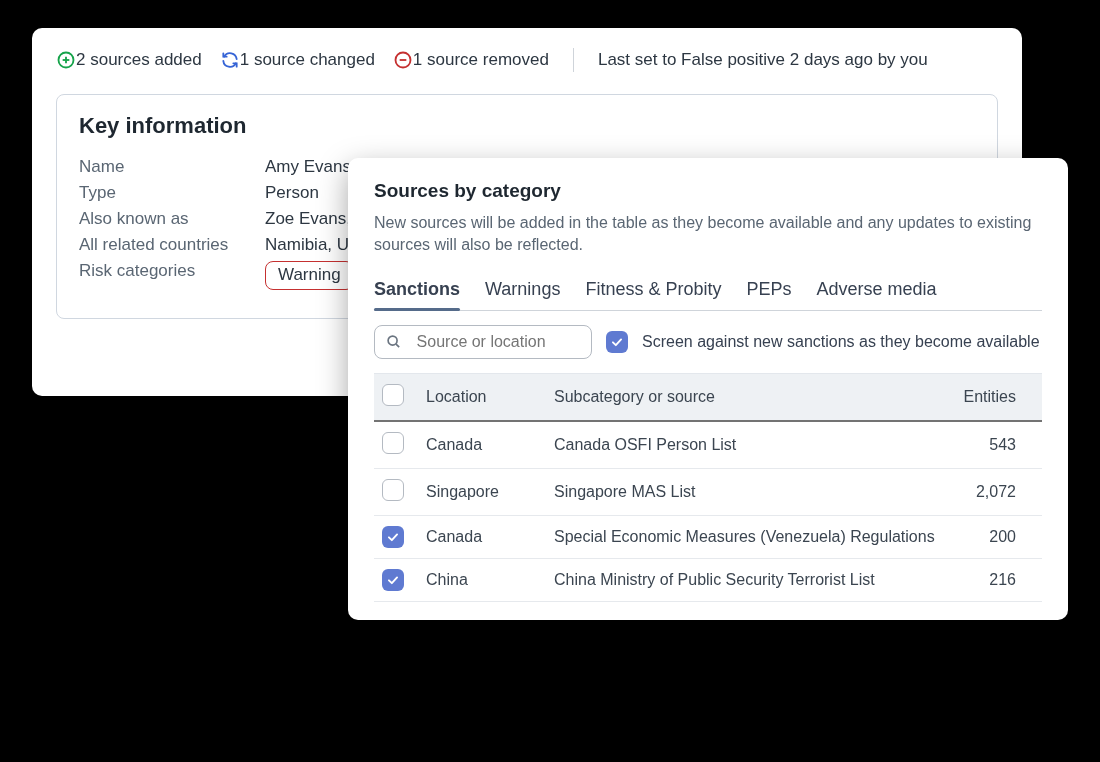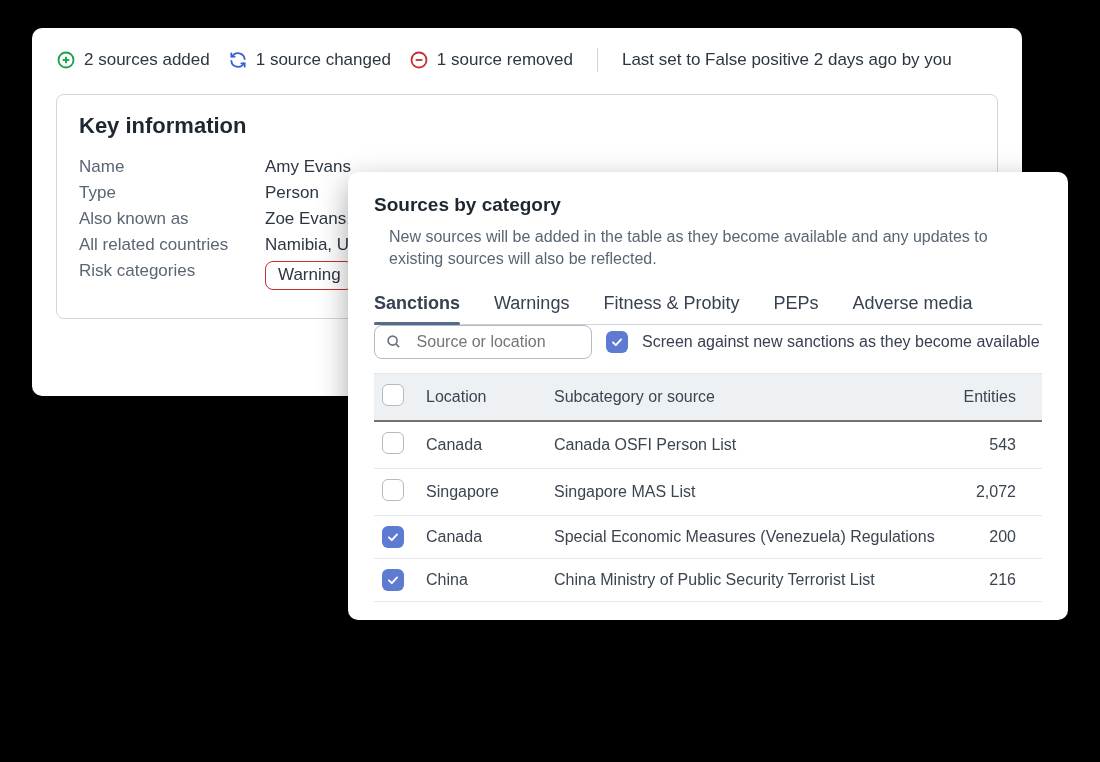--- a/index.html
+++ b/index.html
@@ -35,21 +35,21 @@
     box-shadow:0 6px 18px rgba(0,0,0,.25);
     padding:20px 24px 24px 24px;
     box-sizing:border-box;
   }
   .status-row{
     display:flex; align-items:center;
     gap:18px;
     font-size:17px;
     color:var(--ink);
   }
-  .status-row .item{display:flex;align-items:center;gap:8px;white-space:nowrap;}
+  .status-row .item{display:flex;align-items:center;white-space:nowrap;}
   .divider-v{width:1px;height:24px;background:var(--border);margin:0 6px;}
   .status-text{color:var(--ink);}
   .icon{display:inline-flex;align-items:center;justify-content:center;width:20px;height:20px;}
 
   .key-box{
     margin-top:22px;
     border:1px solid var(--panel-border);
     border-radius:8px;
     padding:18px 22px 22px 22px;
   }
@@ -67,44 +67,45 @@
     border:1.5px solid var(--pill);
     color:#2d3742;
     border-radius:8px;
     padding:3px 12px 4px 12px;
     font-size:17px;
   }
 
   
   .card-sources{
     position:absolute;
-    left:348px; top:172px;
+    left:348px; top:158px;
     width:720px;
     background:var(--bg);
     border-radius:10px;
     box-shadow:0 10px 30px rgba(0,0,0,.35);
     padding:22px 26px 18px 26px;
     box-sizing:border-box;
   }
   .card-sources h3{
     margin:0 0 10px 0;
     font-size:19px;
     font-weight:600;
     color:#1e2730;
   }
   .card-sources p.desc{
-    margin:0 0 16px 15px;
+    margin:0 0 16px 0;
     font-size:16px;
     color:var(--muted);
     line-height:1.4;
   }
 
   .tabs{
-    display:flex; gap:34px;
+    display:flex; gap:25px;
     border-bottom:1px solid var(--border);
+    margin-bottom:14px;
     font-size:18px;
     color:#374151;
   }
   .tab{padding:6px 0 10px 0; cursor:pointer; position:relative;}
   .tab.active{font-weight:600;}
   .tab.active::after{
     content:"";position:absolute;left:0;right:0;bottom:-1px;height:3px;background:#556b8a;border-radius:2px;
   }
 
   .controls{display:flex;align-items:center;gap:14px;margin-bottom:14px;}

